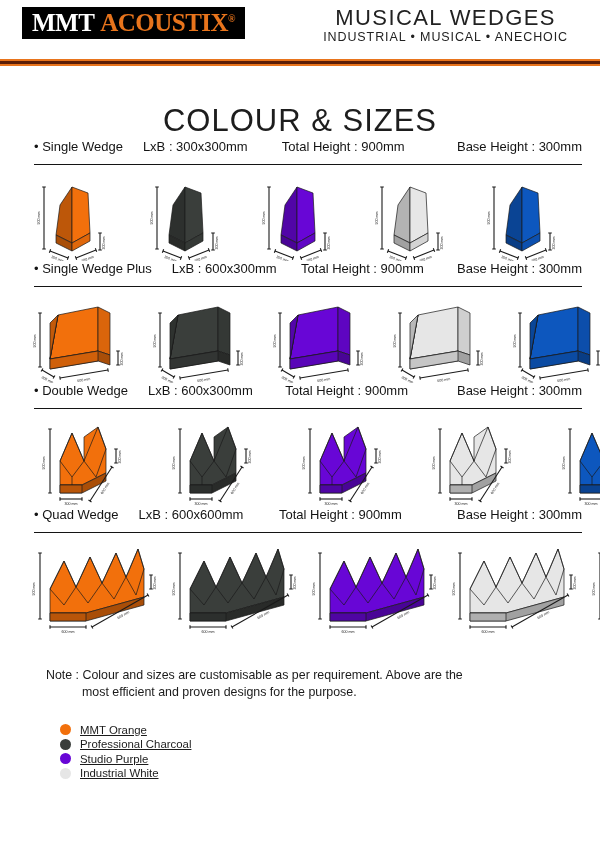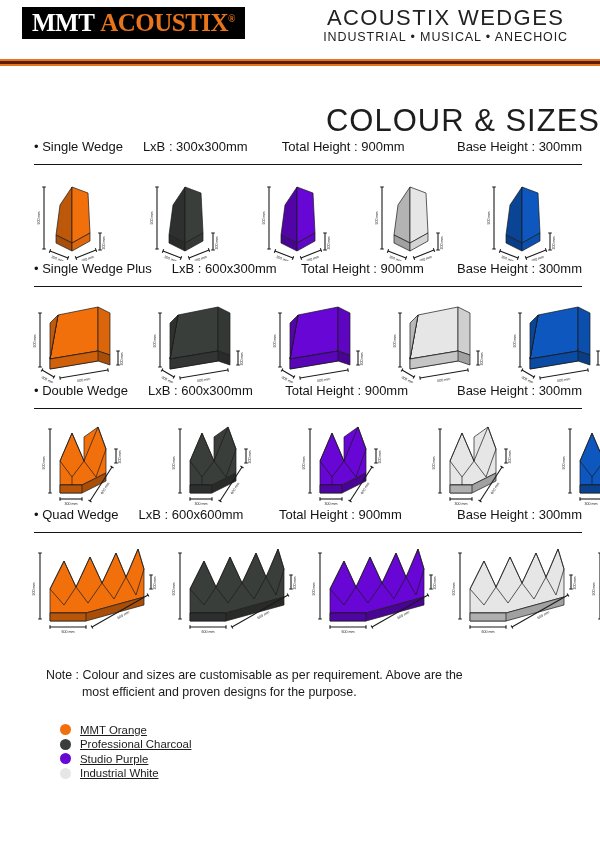--- a/index.html
+++ b/index.html
@@ -72,21 +72,21 @@
     position:absolute;left:0;right:0;top:1px;height:7px;
     background:#E8741C;
   }
   .rule-inner{
     position:absolute;left:0;right:0;top:3px;height:3px;
     background:#5C1E06;
   }
 
   
   .page-title{
-    text-align:right;
+    text-align:center;
     font-size:31px;
     letter-spacing:1px;
     font-weight:400;
     color:#1d1d1d;
     margin:36px 0 0 0;
   }
 
   
   .section{
     margin:0 18px;
@@ -154,21 +154,21 @@
 </head>
 <body>
 
 <div class="header">
   <div class="logo">
     <span class="logo-text">
       <span class="logo-mmt">MMT</span><span>&nbsp;</span><span class="logo-acoustix">ACOUSTIX</span><span class="logo-reg">®</span>
     </span>
   </div>
   <div class="header-right">
-    <div class="hdr-title">ACOUSTIX WEDGES</div>
+    <div class="hdr-title">MUSICAL WEDGES</div>
     <div class="hdr-sub">INDUSTRIAL • MUSICAL • ANECHOIC</div>
   </div>
 </div>
 <div class="rule-wrap">
   <div class="rule-outer"></div>
   <div class="rule-inner"></div>
 </div>
 
 <div class="page-title">COLOUR &amp; SIZES</div>
 

